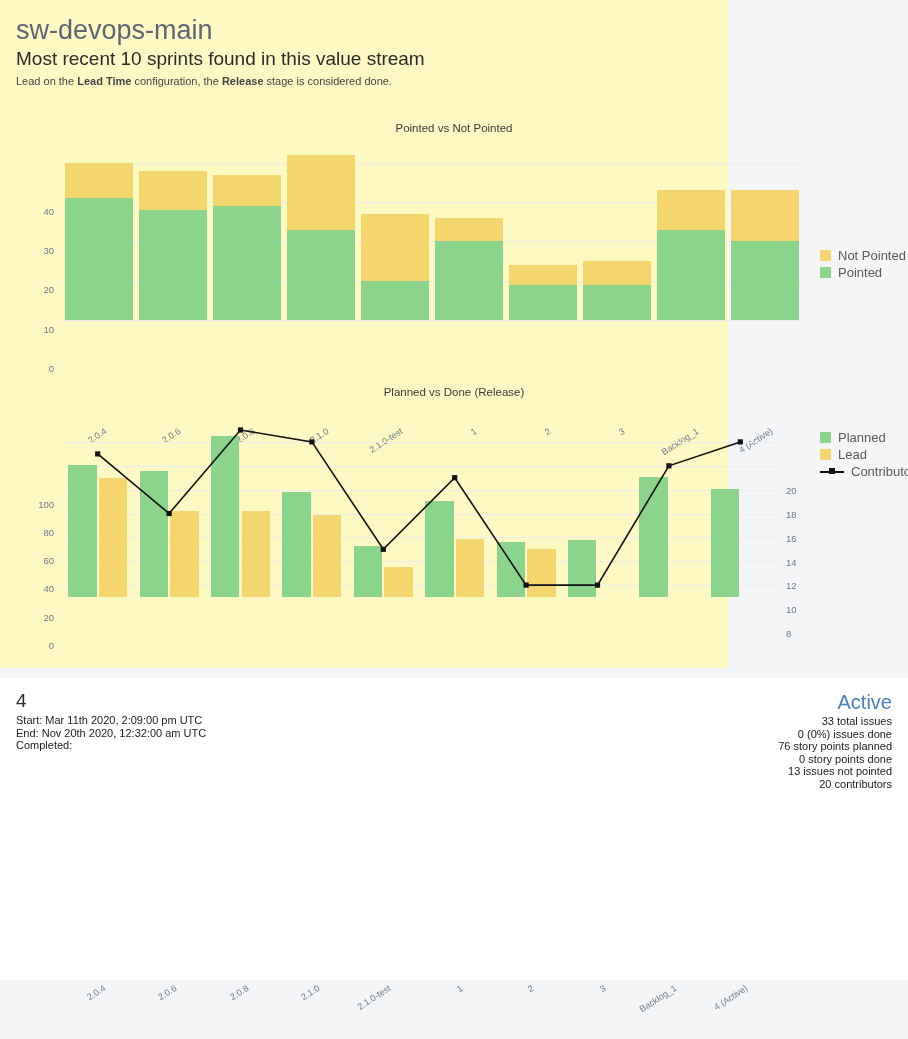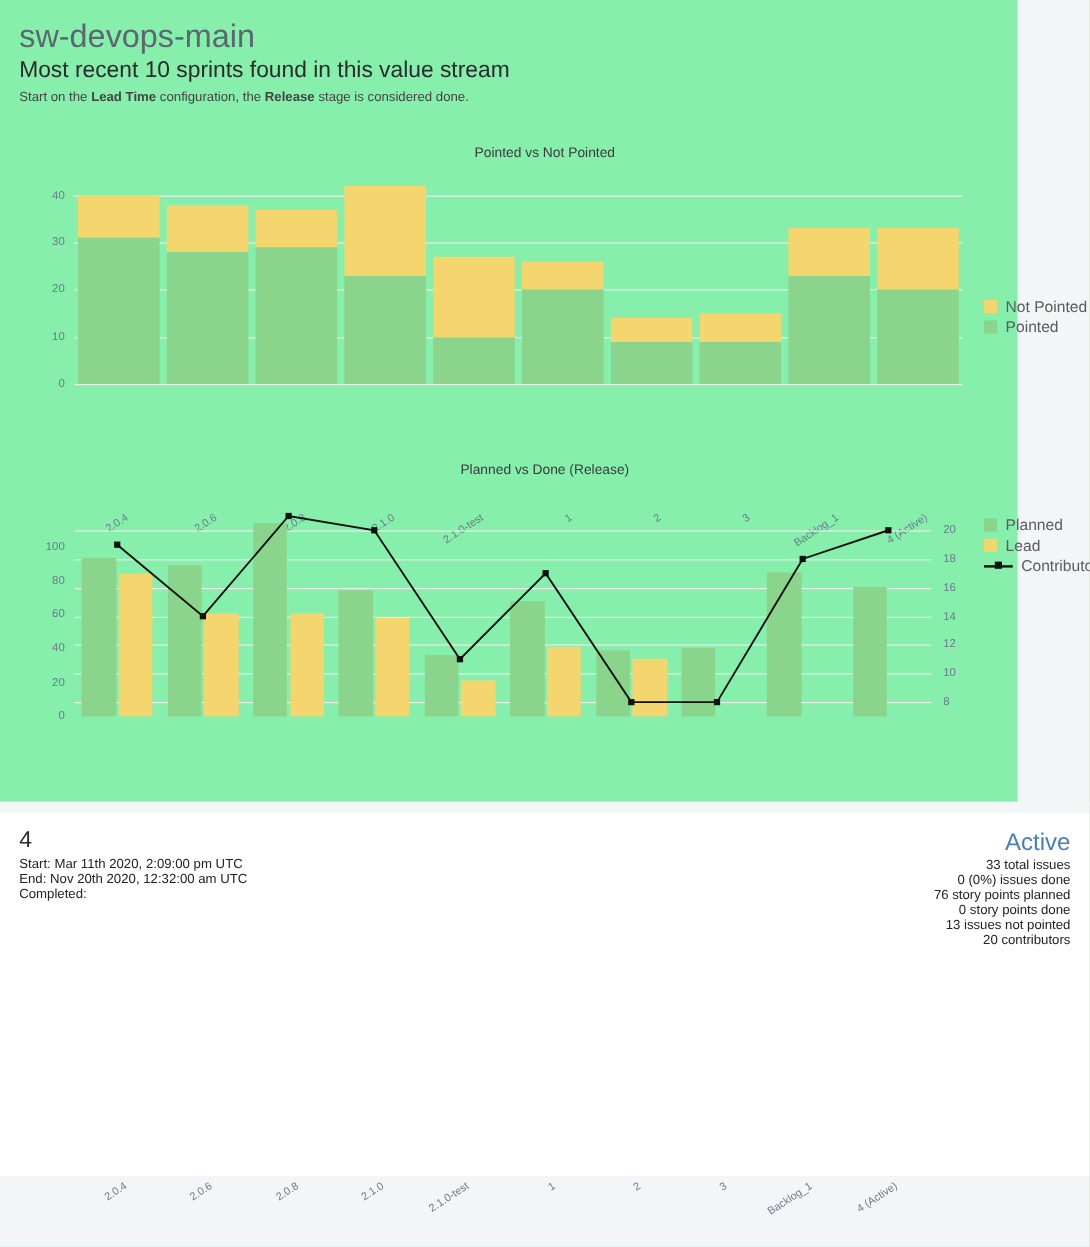--- a/index.html
+++ b/index.html
@@ -5,22 +5,22 @@
   html, body { margin:0; padding:0; }
   body {
     width:908px; height:1039px;
     background:#f4f5f7;
     font-family:"Liberation Sans", sans-serif;
     color:#333;
     overflow:hidden;
     position:relative;
   }
   .panel-top {
-    background:#86efac;
-    width:848px;
+    background:#fef9c3;
+    width:728px;
     height:668px;
     position:relative;
     box-sizing:border-box;
   }
   .hdr { padding:14px 0 0 16px; }
   .hdr-title {
     font-size:27px;
     color:#5c6772;
     font-weight:300;
     letter-spacing:0px;
@@ -49,21 +49,21 @@
     text-align:center;
     font-size:11.5px;
     color:#3b3b3b;
   }
   .plot { position:absolute; }
   .gridline {
     position:absolute; left:0; height:1px; background:#ececec; width:100%;
   }
   .ytick {
     position:absolute; font-size:9.5px; color:#6b7b8c;
-    text-align:right; transform:translateY(-50%);
+    text-align:right; transform:translateY(-50%);margin-top:48px;
   }
   .xtick {
     position:absolute; font-size:9px; color:#6b7b8c;
     transform-origin: right top;
     transform: rotate(-33deg);
     white-space:nowrap; text-align:right;
   }
   .bar { position:absolute; bottom:0; }
   .legend { position:absolute; font-size:13px; color:#5b5b5b; }
   .legend-row { display:flex; align-items:center; height:15px; margin-bottom:2px; }
@@ -105,21 +105,21 @@
 </style>
 </head>
 <body>
 
 <div class="panel-top">
 
   <div class="hdr">
     <div class="hdr-title">sw-devops-main</div>
     <div class="hdr-sub">Most recent 10 sprints found in this value stream</div>
     <div class="hdr-note">
-      <span>Start on the </span><b>Lead Time</b><span> configuration, the </span><b>Release</b><span> stage is considered done.</span>
+      <span>Lead on the </span><b>Lead Time</b><span> configuration, the </span><b>Release</b><span> stage is considered done.</span>
     </div>
   </div>
 
   <div class="chart" id="chart1" style="top:100px;height:260px;">
     <div class="chart-title" style="top:6px;margin-top:16px;">Pointed vs Not Pointed</div>
     <div class="plot" id="plot1" style="left:62px; top:55px; width:740px; height:165px;">
         <div class="gridline" style="top:165.0px;"></div>
         <div class="gridline" style="top:125.7px;"></div>
         <div class="gridline" style="top:86.4px;"></div>
         <div class="gridline" style="top:47.1px;"></div>

